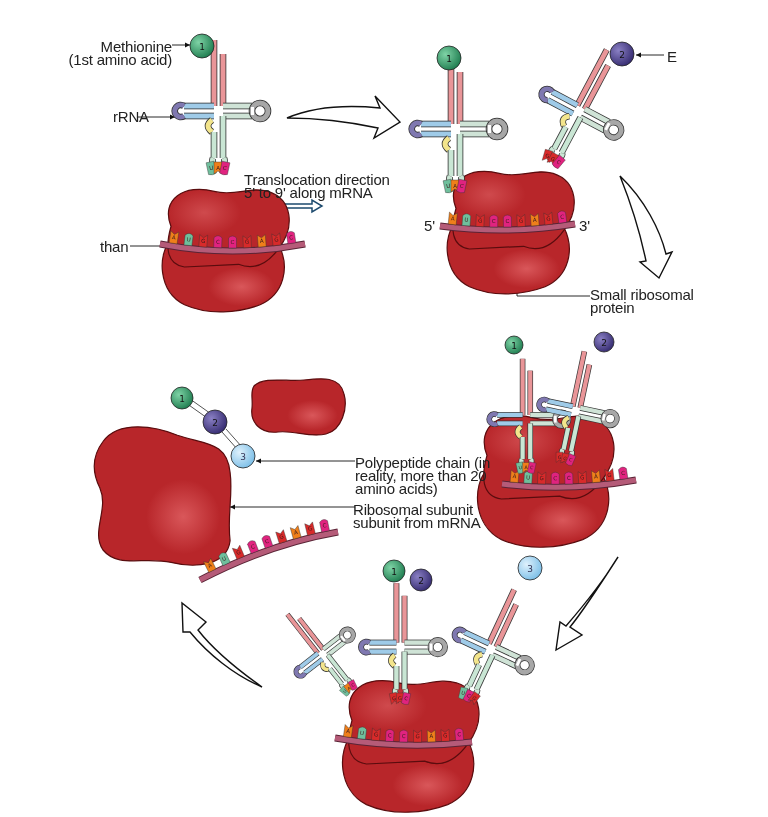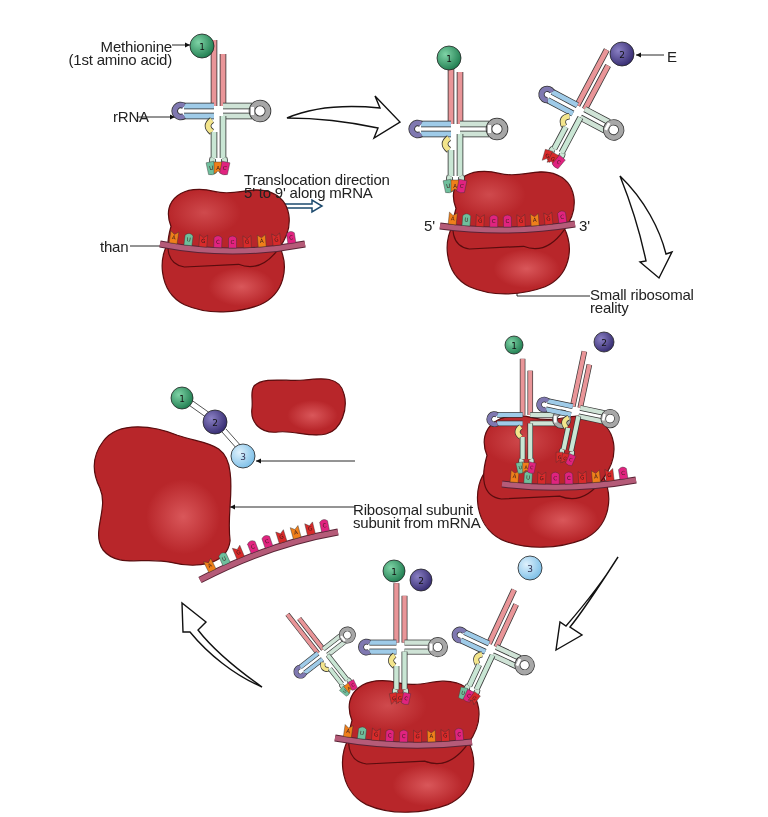--- a/index.html
+++ b/index.html
@@ -666,20 +666,25 @@
   <div class="lbl" style="left:113px; top:110px;">rRNA</div>
   <div class="lbl" style="left:100px; top:240px;">than</div>
   <div class="lbl center" style="left:244px; top:173px; width:130px;">
     <span>Translocation direction</span>
     <span>5' to 9' along mRNA</span>
   </div>
   <div class="lbl" style="left:424px; top:219px;">5'</div>
   <div class="lbl" style="left:579px; top:219px;">3'</div>
   <div class="lbl center" style="left:590px; top:288px; width:90px;">
     <span>Small ribosomal</span>
-    <span>reality</span>
+    <span>protein</span>
   </div>
   <div class="lbl" style="left:667px; top:50px;">E</div>
+  <div class="lbl center" style="left:355px; top:456px; width:110px;">
+    <span>Polypeptide chain (in</span>
+    <span>reality, more than 20</span>
+    <span>amino acids)</span>
+  </div>
   <div class="lbl center" style="left:353px; top:503px; width:110px;">
     <span>Ribosomal subunit</span>
     <span>subunit from mRNA</span>
   </div>
 </div>
 
 </body></html>

